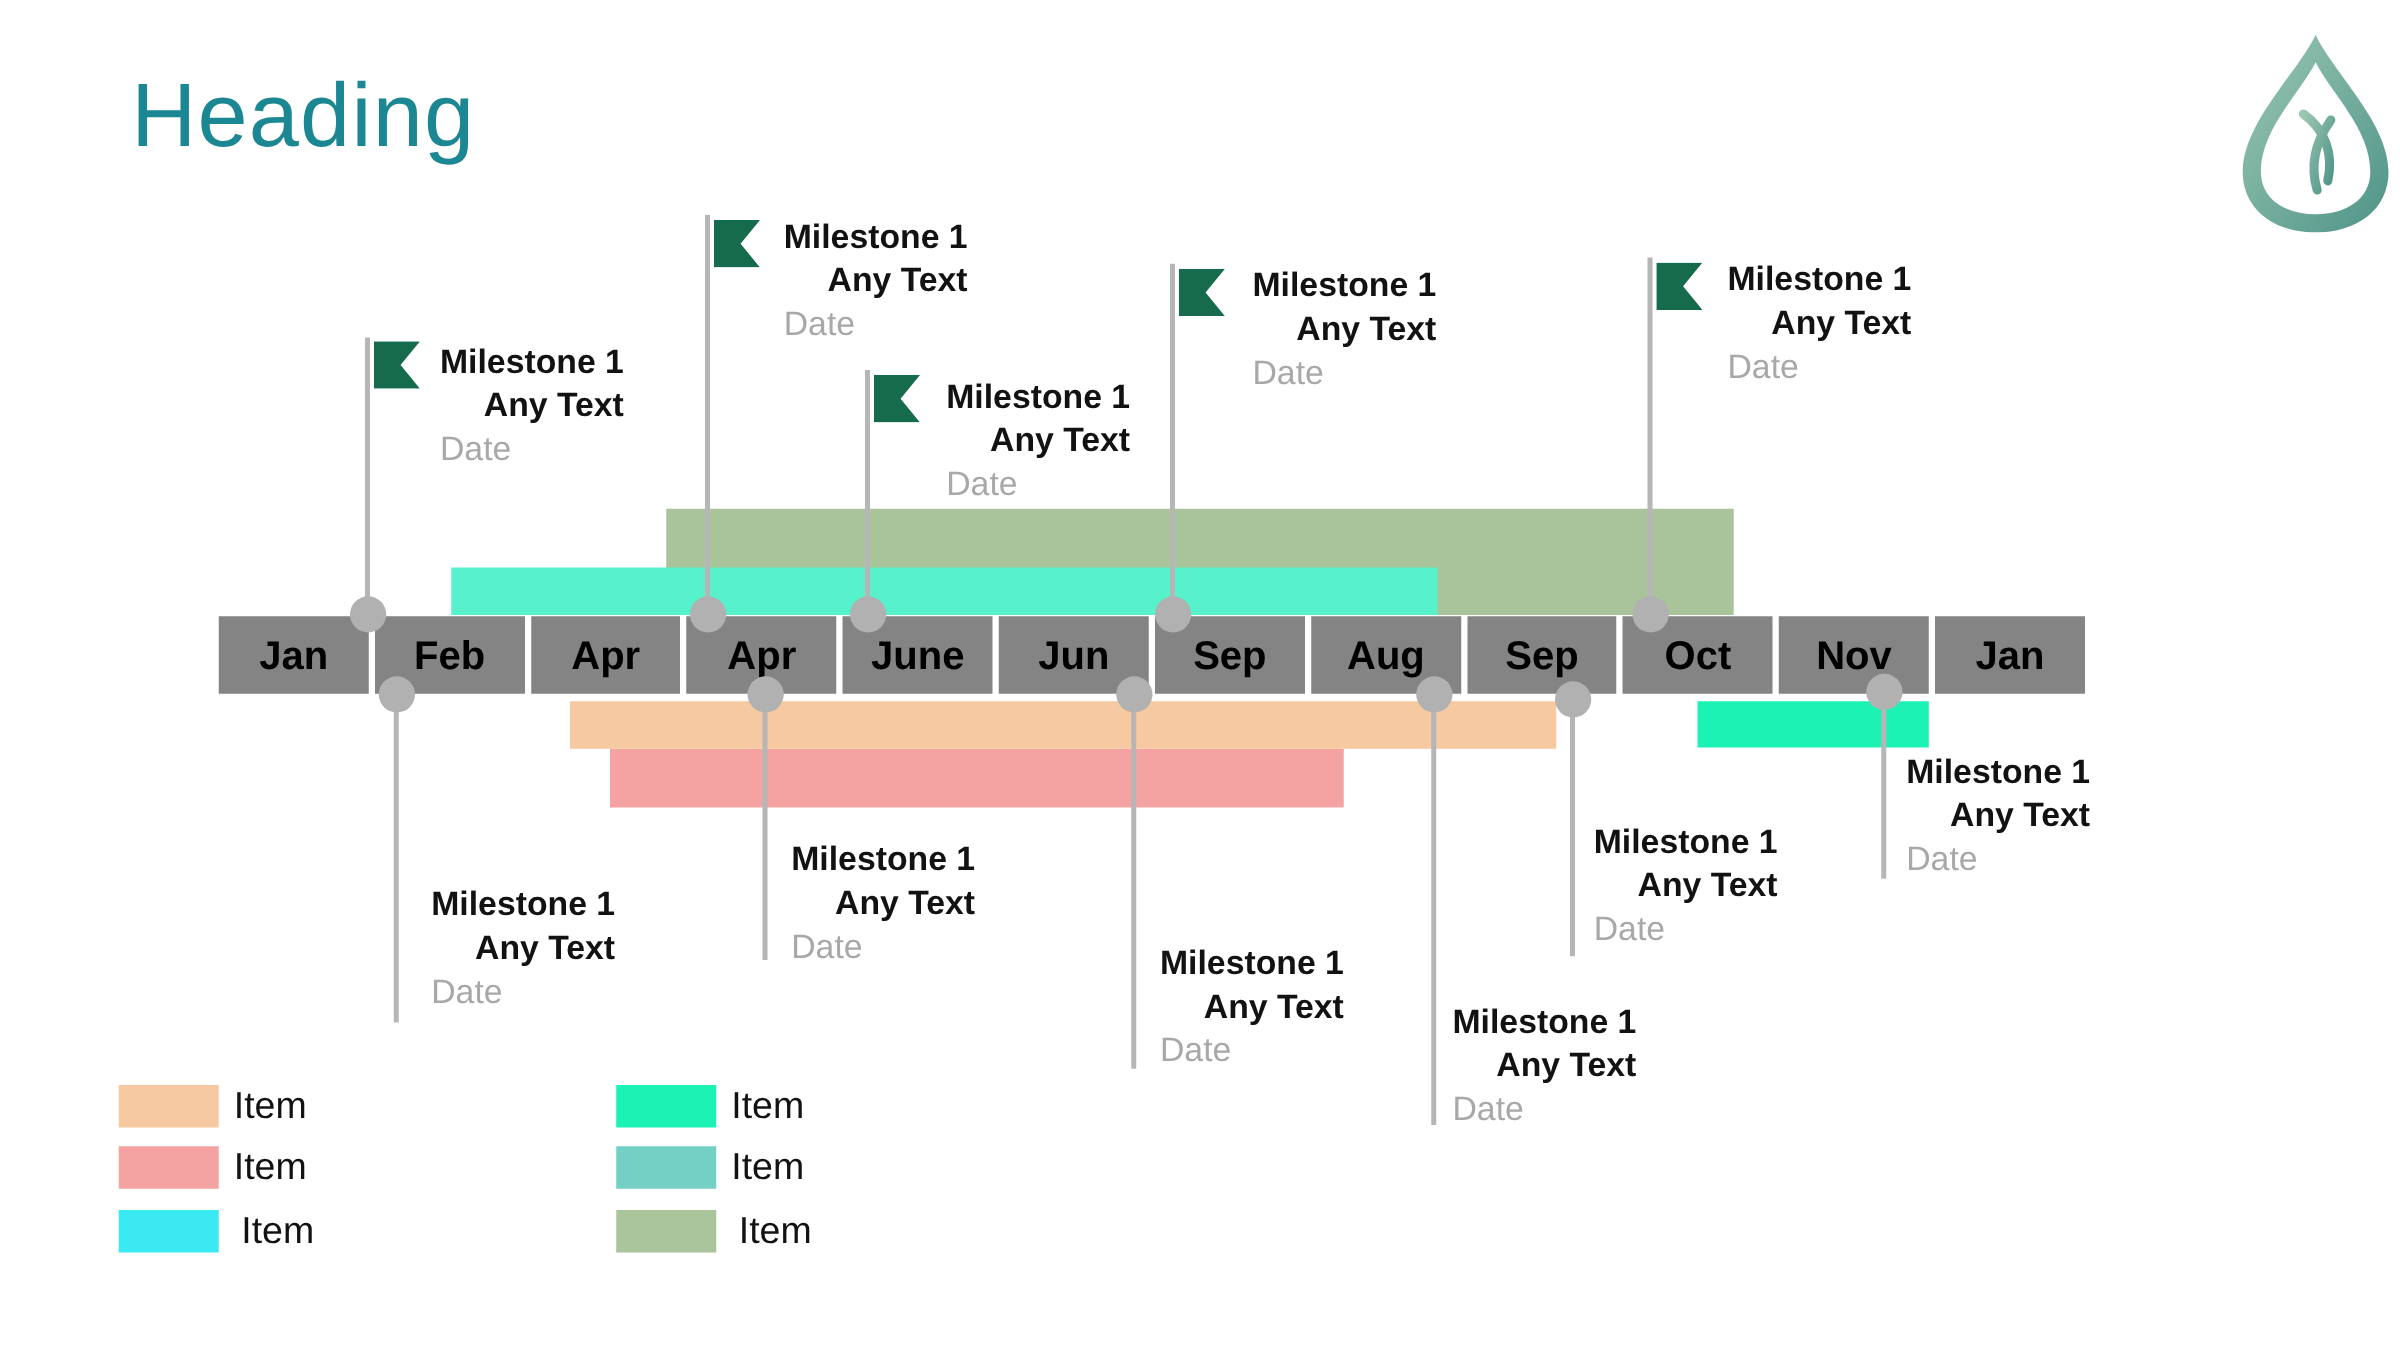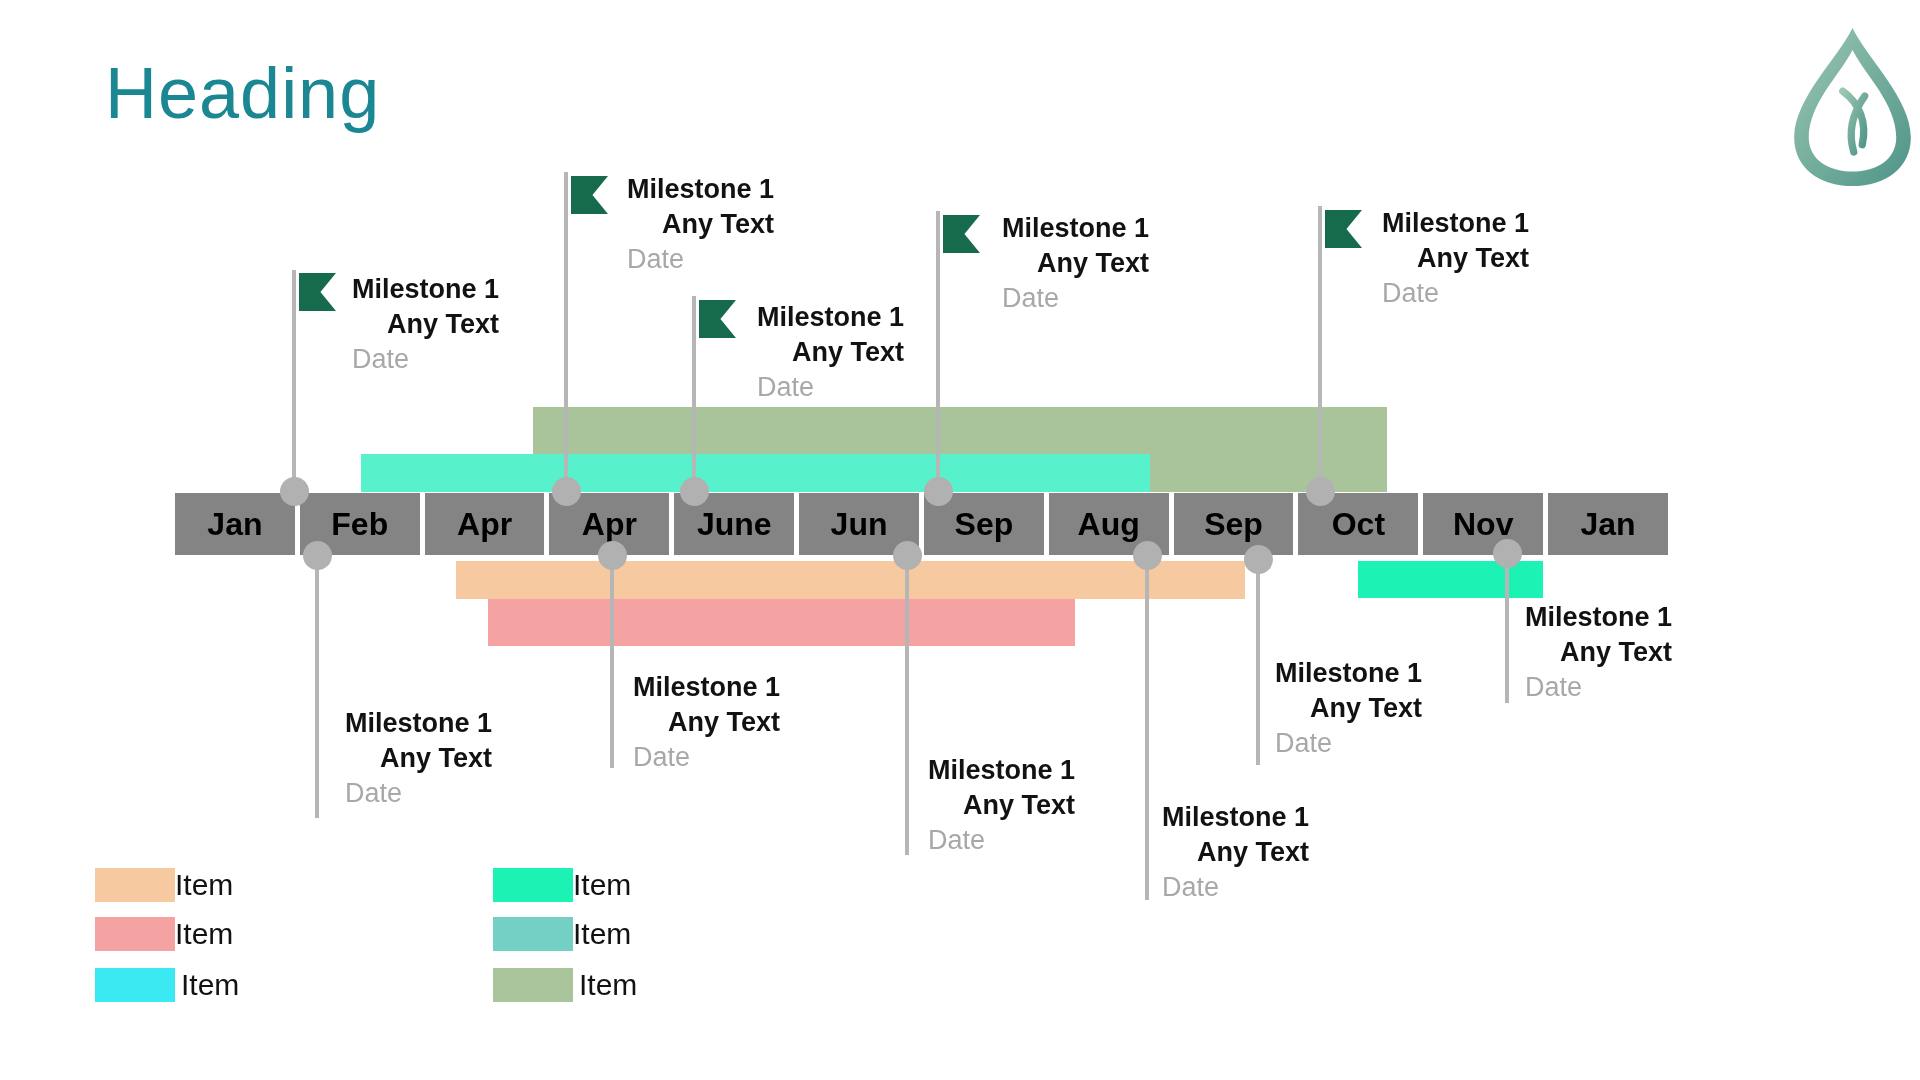--- a/index.html
+++ b/index.html
@@ -28,21 +28,21 @@
   .vline{position:absolute;width:4px;background:#B6B6B6;z-index:4;}
   .dot{position:absolute;width:29px;height:29px;border-radius:50%;background:#B1B1B1;z-index:6;}
   .flag{
     position:absolute;width:37px;height:38px;background:#176B4D;z-index:5;
     clip-path:polygon(0 0,100% 0,58% 50%,100% 100%,0 100%);
   }
   .ms{position:absolute;line-height:35px;font-size:27px;white-space:nowrap;z-index:5;}
   .ms .t{font-weight:700;color:#121212;text-align:right;}
   .ms .d{font-weight:400;color:#A8A8A8;}
   
-  .legend-row{position:absolute;display:flex;align-items:flex-end;gap:0;}
+  .legend-row{position:absolute;display:flex;align-items:flex-end;gap:12px;}
   .swatch{width:80px;height:34px;}
   .legend-label{font-size:30px;color:#121212;}
   .c-orange{background:#F7C9A0;}
   .c-pink{background:#F5A2A2;}
   .c-cyan{background:#3BE9F2;}
   .c-mint{background:#1BF2B4;}
   .c-teal{background:#74CFC5;}
   .c-sage{background:#AAC49C;}
   .logo{position:absolute;left:1790px;top:28px;width:125px;height:158px;}
 </style>

